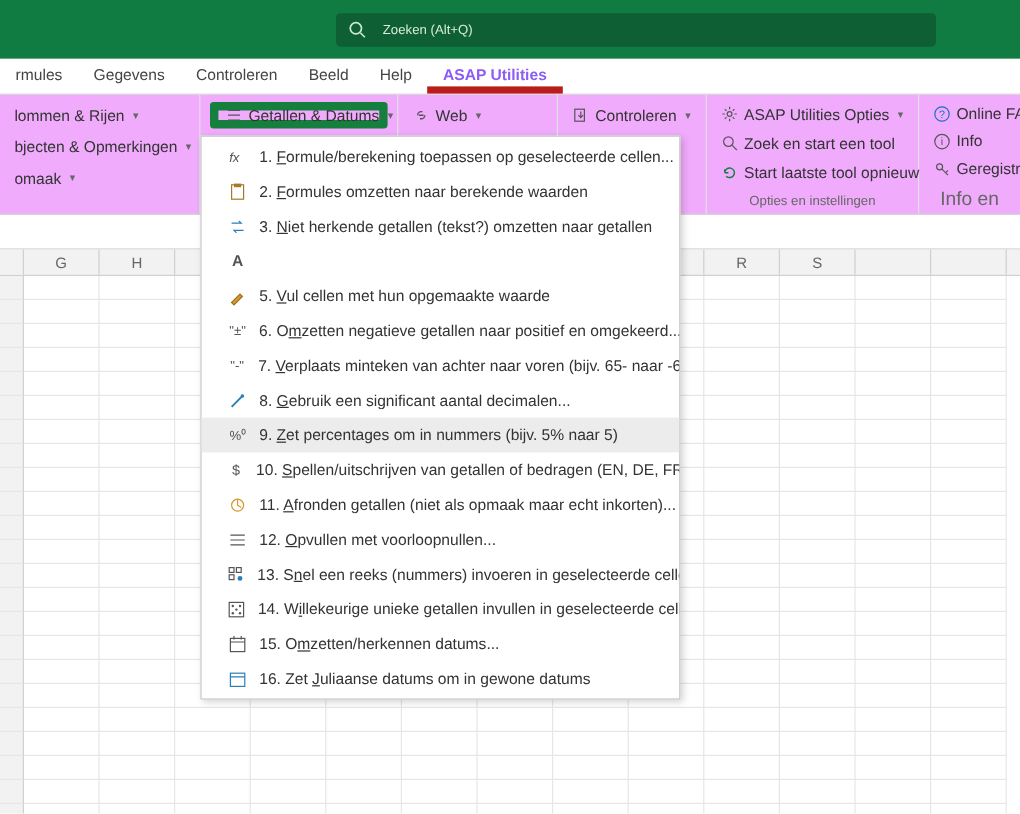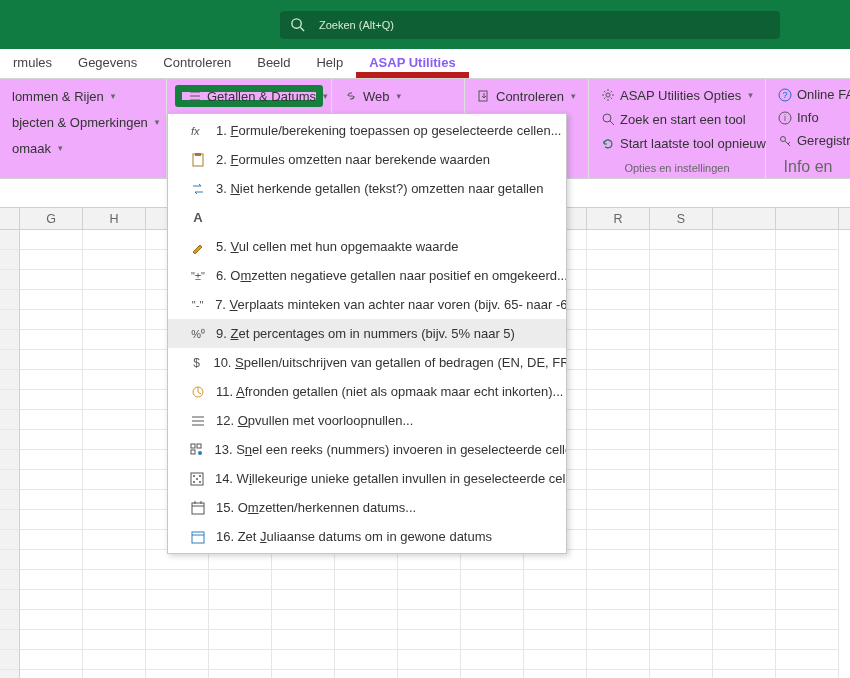--- a/index.html
+++ b/index.html
@@ -701,20 +701,29 @@
         <span style="font-size:11px">"±"</span>
       </span>
       <span class="dd-label">6. O<span class="u">m</span>zetten negatieve getallen naar positief en omgekeerd...</span>
     </div>
     <div class="dd-item">
       <span class="dd-icon">
         <span style="font-size:11px">"-"</span>
       </span>
       <span class="dd-label">7. <span class="u">V</span>erplaats minteken van achter naar voren (bijv. 65- naar -65)</span>
     </div>
+    <div class="dd-item">
+      <span class="dd-icon">
+        <svg width="16" height="16">
+          <line x1="3" y1="13" x2="12" y2="4" stroke="#2a7fb8" stroke-width="1.5"></line>
+          <circle cx="12" cy="4" r="1.5" fill="#2a7fb8"></circle>
+        </svg>
+      </span>
+      <span class="dd-label">8. <span class="u">G</span>ebruik een significant aantal decimalen...</span>
+    </div>
     <div class="dd-item hover">
       <span class="dd-icon">
         <span style="font-size:11px">%⁰</span>
       </span>
       <span class="dd-label">9. <span class="u">Z</span>et percentages om in nummers (bijv. 5% naar 5)</span>
     </div>
     <div class="dd-item">
       <span class="dd-icon">
         <span style="font-size:12px;color:#555">$</span>
       </span>

